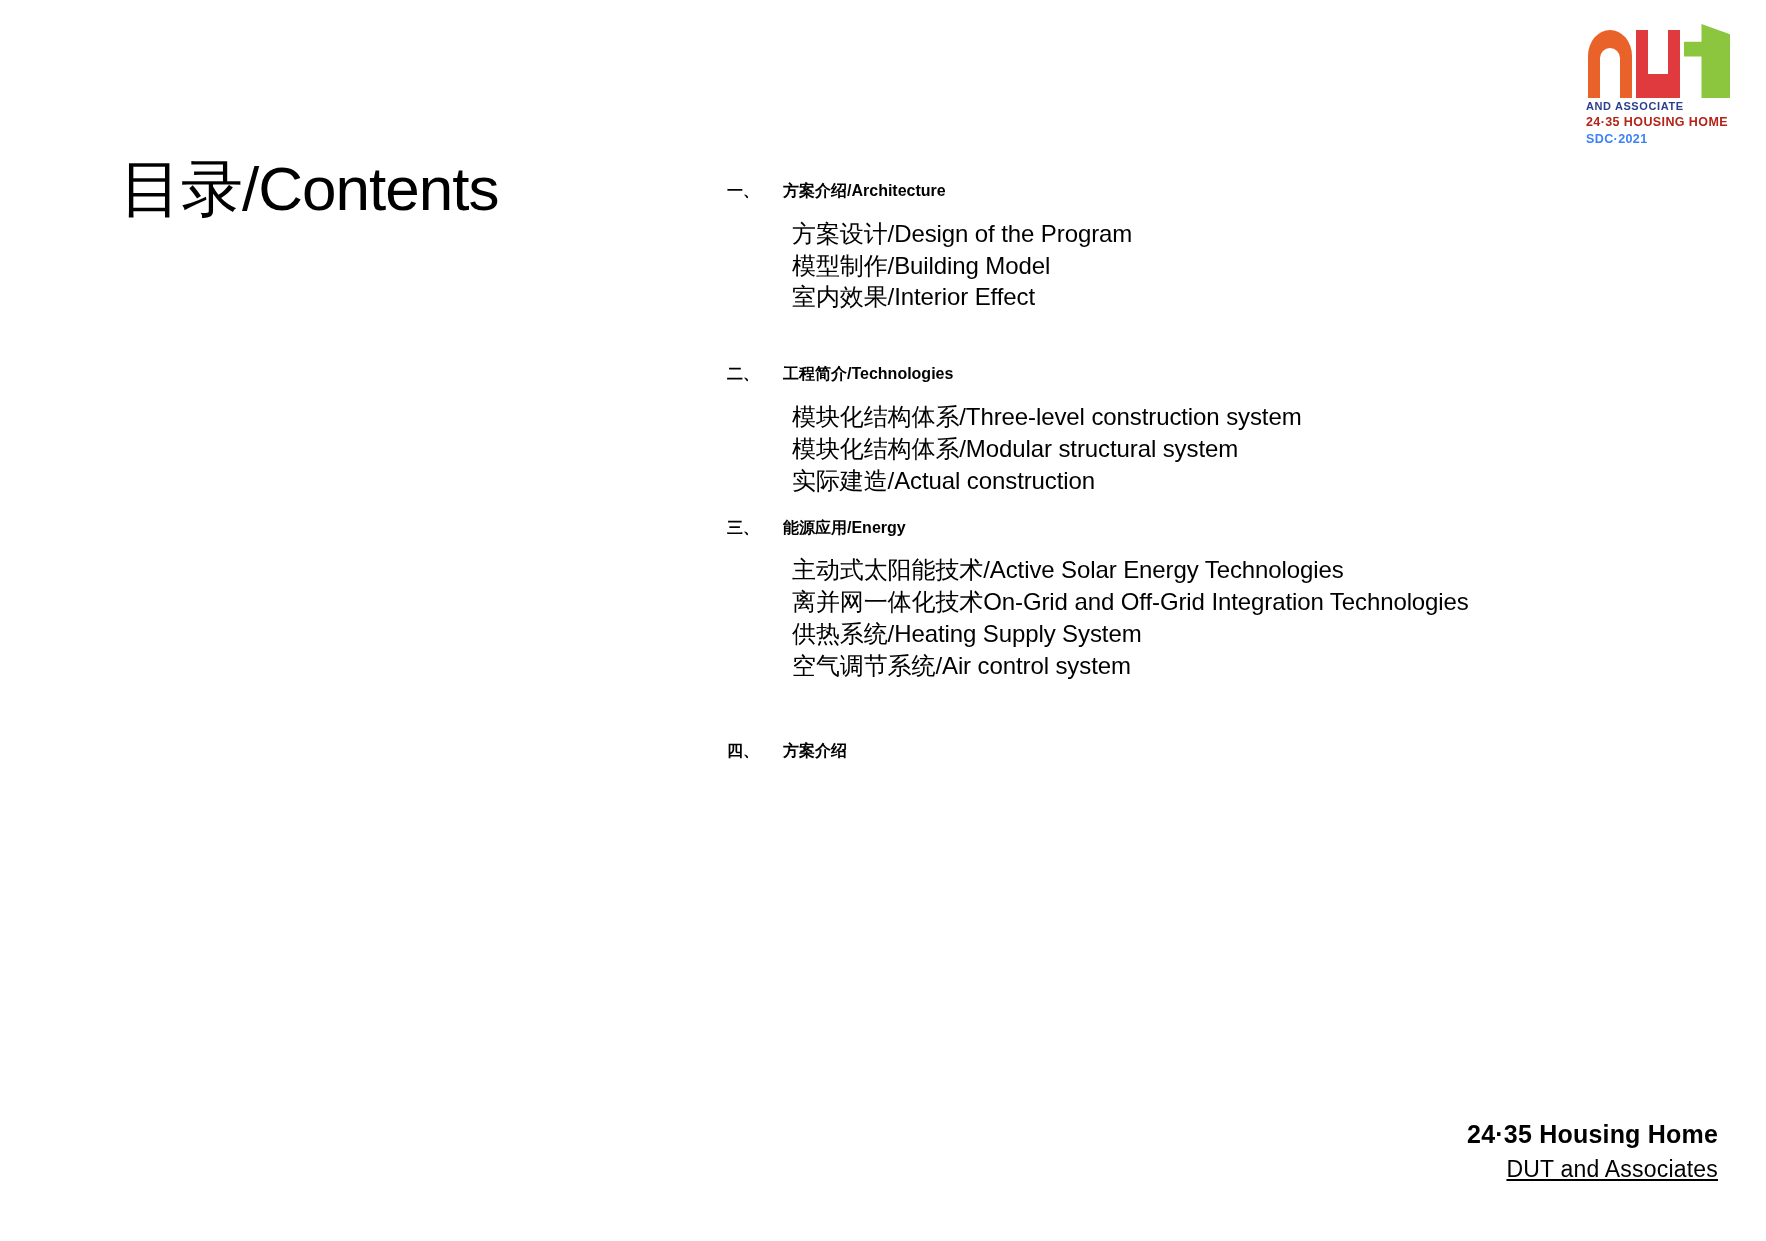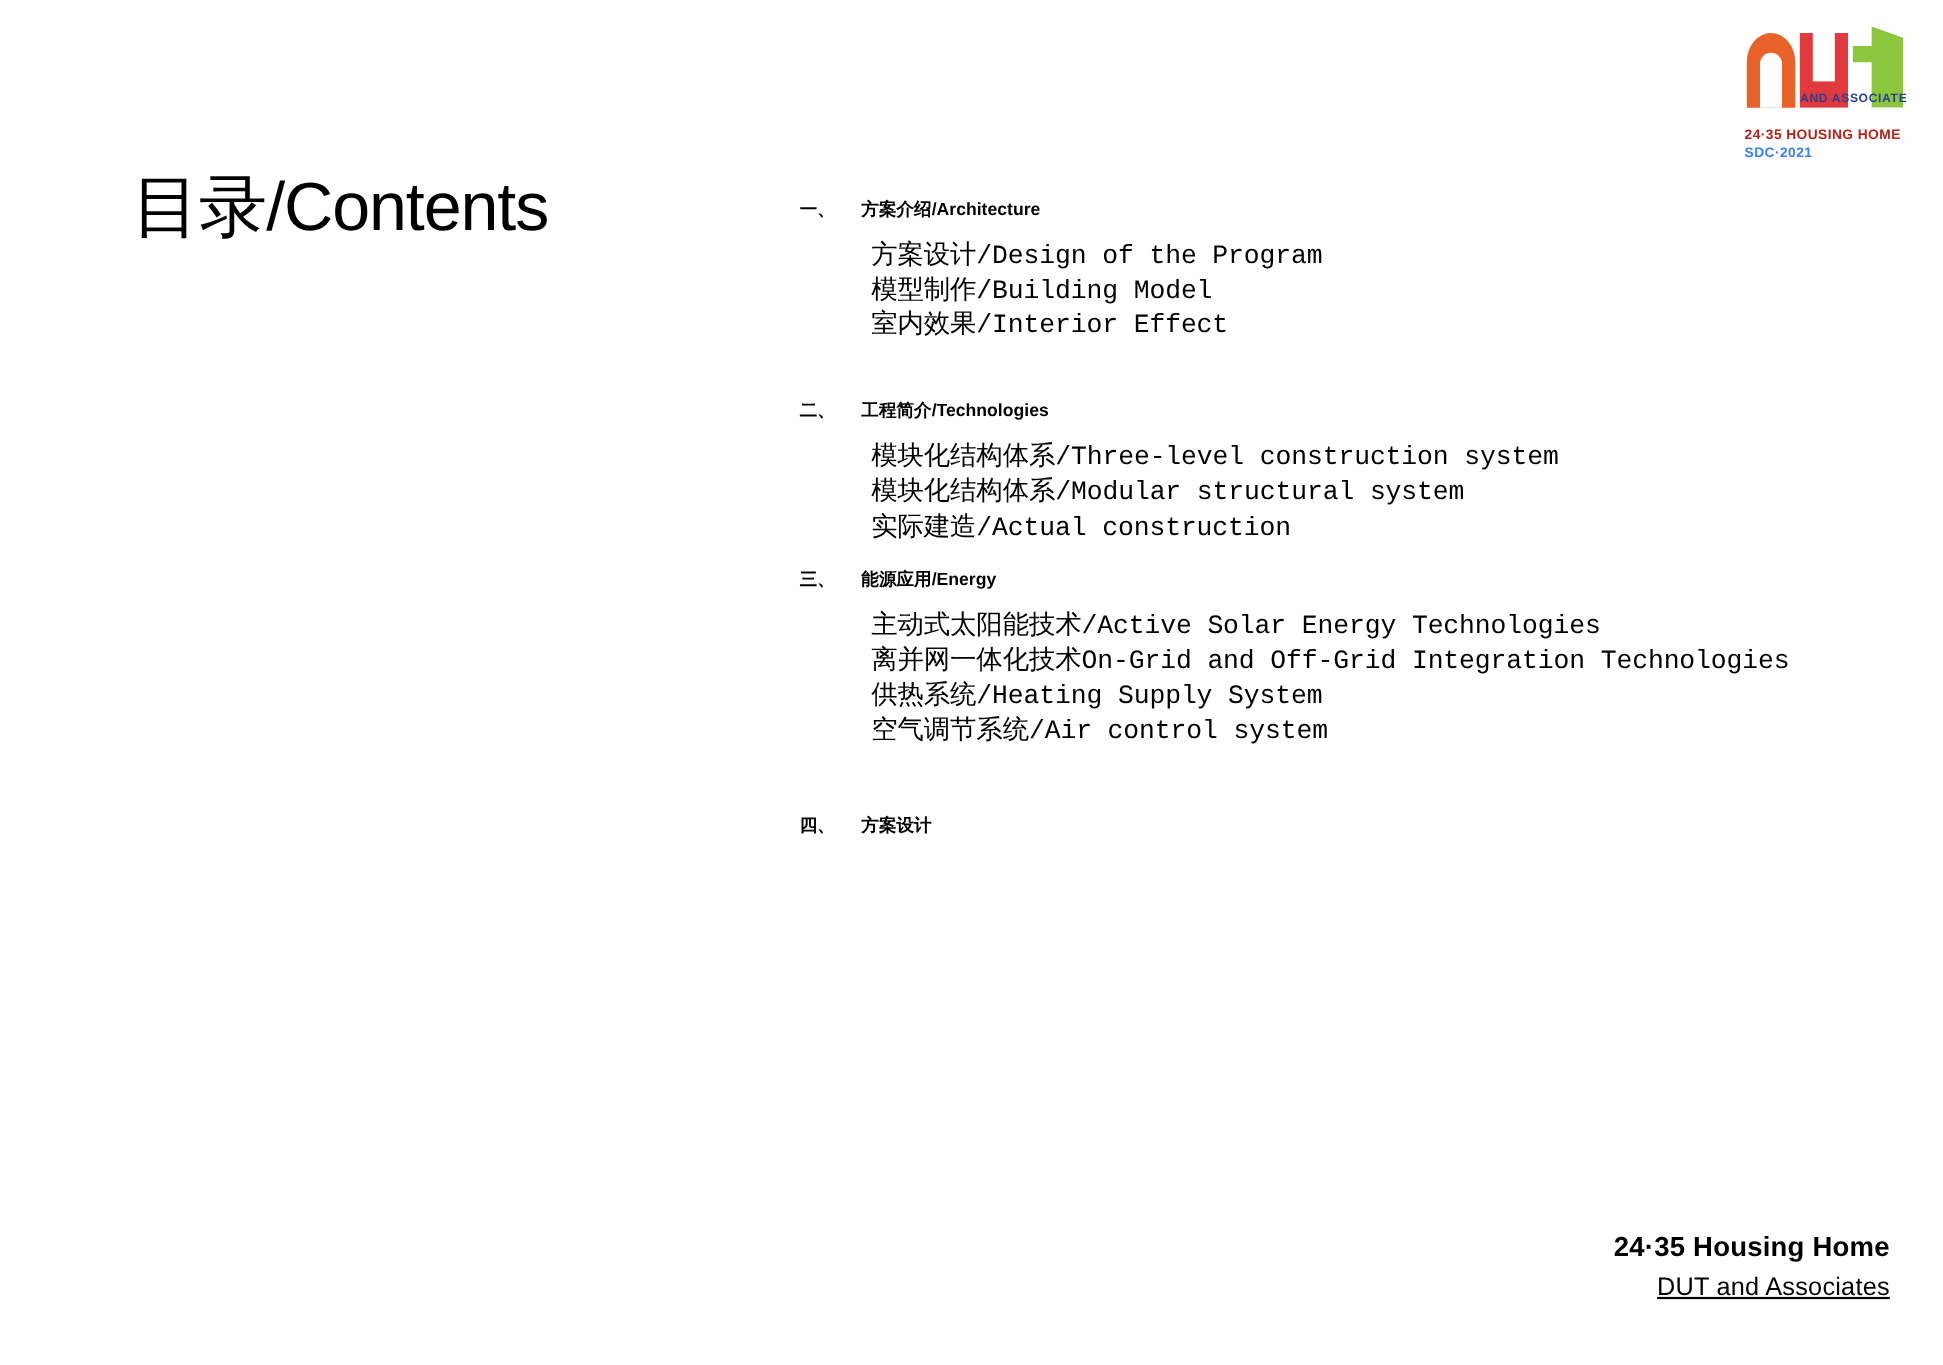--- a/index.html
+++ b/index.html
@@ -69,23 +69,23 @@
     left: 98px;
     top: 2px;
     width: 46px;
     height: 74px;
     background: #8cc63f;
     clip-path: polygon(38% 0, 100% 14%, 100% 100%, 38% 100%, 38% 44%, 0 44%, 0 24%, 38% 24%);
   }
   .logo-line1 {
     position: absolute;
     left: 0;
-    top: 62px;
-    width: 148px;
-    text-align: right;
+    top: 78px;
+    width: 148px;
+    text-align: left;
     font-size: 11px;
     letter-spacing: 0.6px;
     color: #2c3e8f;
     font-weight: bold;
   }
   .logo-line2 {
     position: absolute;
     left: 0;
     top: 93px;
     width: 148px;
@@ -136,21 +136,20 @@
     white-space: nowrap;
     margin-bottom: 10px;
   }
   .section-head .num {
     display: inline-block;
     min-width: 56px;
   }
   .sub-list {
     padding-left: 65px;
     margin: 16px 0 36px 0;
-    font-family: Liberation Mono, monospace;
   }
   .sub-item {
     font-size: 24px;
     line-height: 1.33;
     font-weight: 400;
     white-space: nowrap;
     letter-spacing: -0.1px;
   }
   .gap-after-1 { margin-bottom: 50px; }
   .gap-after-2 { margin-bottom: 20px; }
@@ -226,21 +225,21 @@
     <div class="sub-list gap-after-3">
       <div class="sub-item">主动式太阳能技术/Active Solar Energy Technologies</div>
       <div class="sub-item">离并网一体化技术On-Grid and Off-Grid Integration Technologies</div>
       <div class="sub-item">供热系统/Heating Supply System</div>
       <div class="sub-item">空气调节系统/Air control system</div>
     </div>
   </div>
 
   <div class="section">
     <div class="section-head">
-      <span class="num">四、</span><span>方案设计</span>
+      <span class="num">四、</span><span>方案介绍</span>
     </div>
   </div>
 
 </div>
 
 <div class="footer">
   <div class="footer-line1">24·35 Housing Home</div>
   <div class="footer-line2">DUT and Associates</div>
 </div>
 

